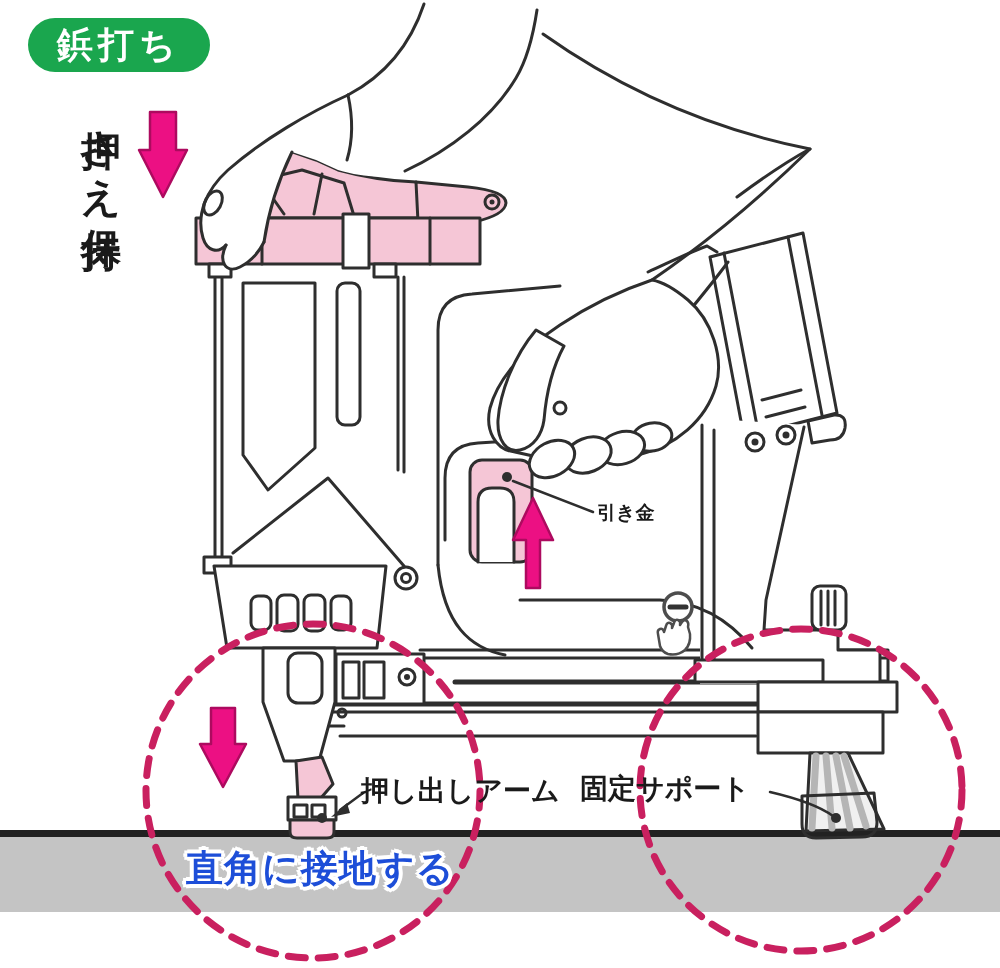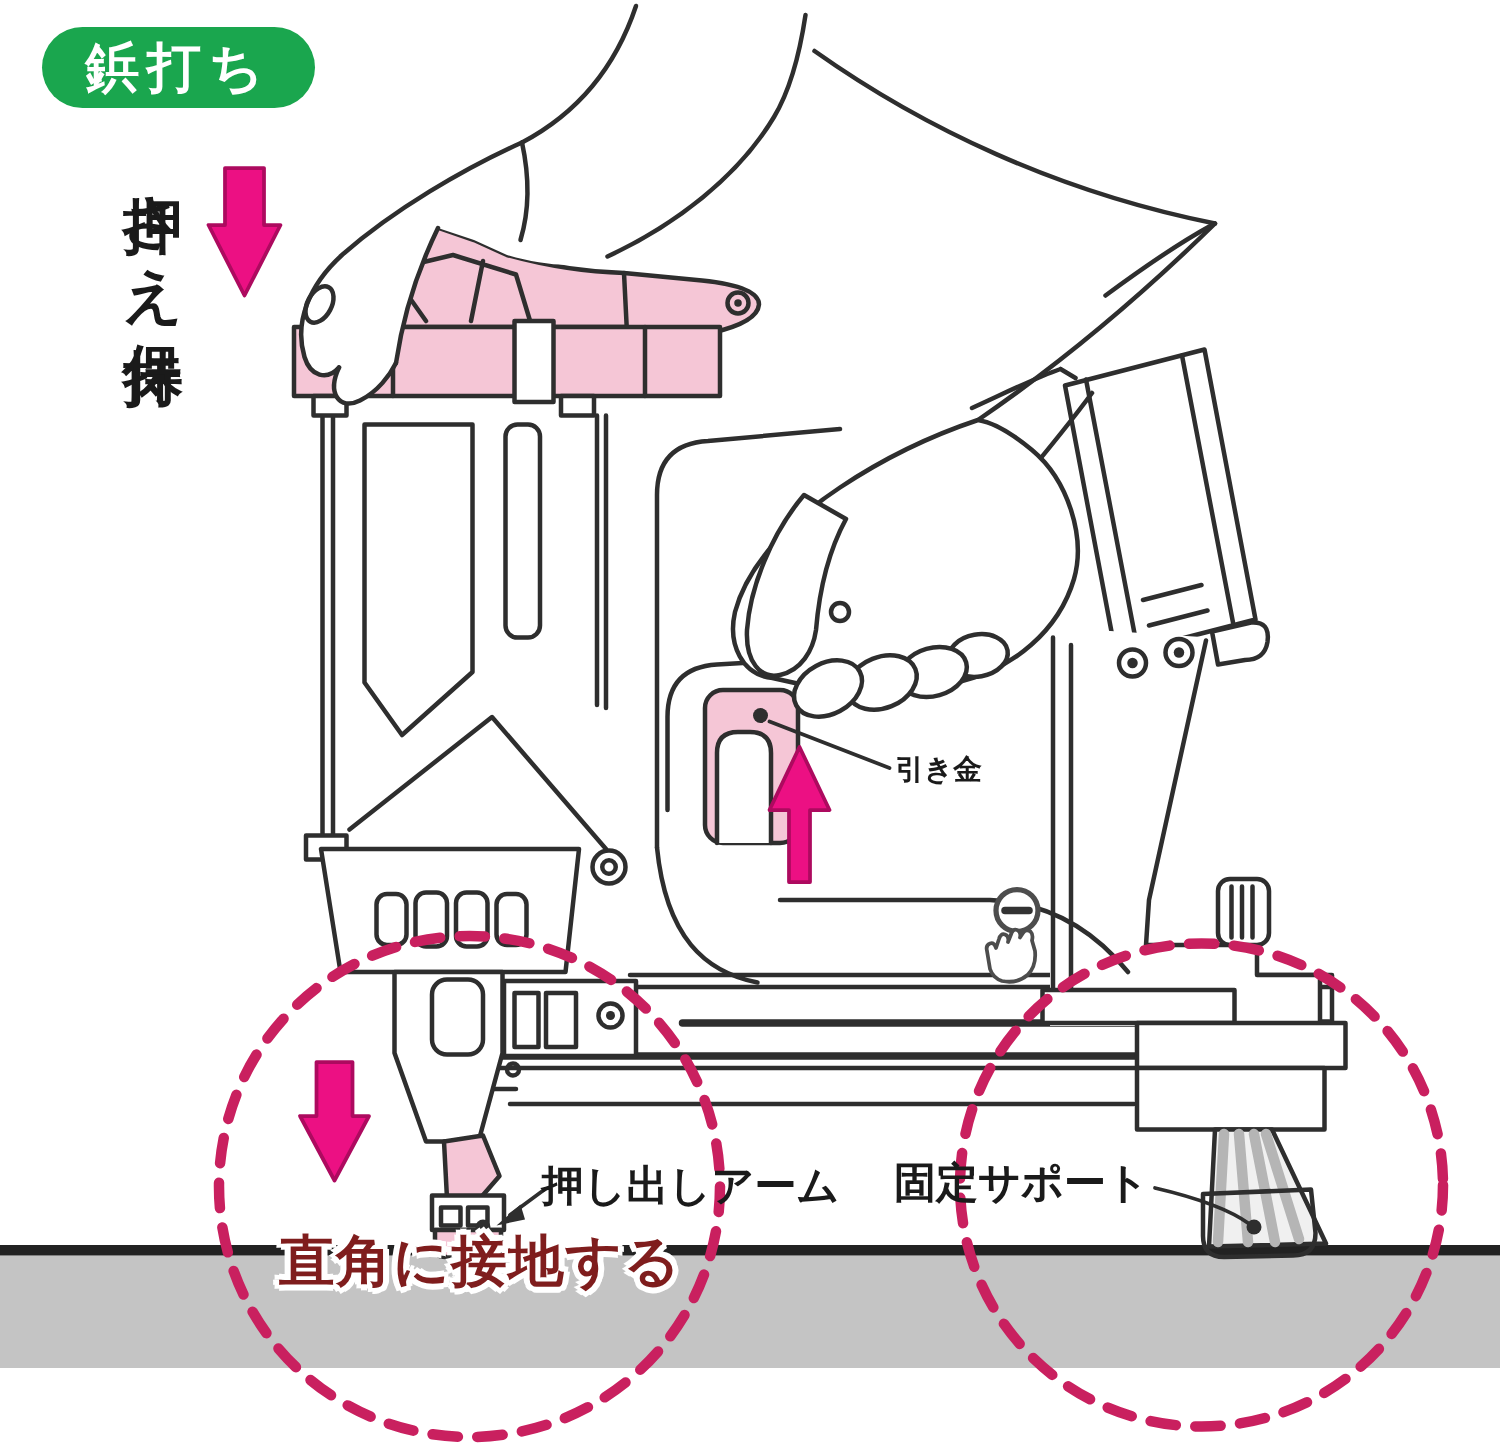--- a/index.html
+++ b/index.html
@@ -18,22 +18,22 @@
   .dark{fill:#2e2e2e;stroke:none;}
   .cursor{fill:#ffffff;stroke:#4d4d4d;stroke-width:2.5;stroke-linejoin:round;}
   .lbl{position:absolute;color:#1a1a1a;font-weight:700;white-space:nowrap;}
   #badge{position:absolute;left:28px;top:18px;width:182px;height:54px;border-radius:28px;
          background:#1aa64e;color:#ffffff;font-size:36px;font-weight:800;letter-spacing:5px;
          display:flex;align-items:center;justify-content:center;}
   #hold-label{left:80px;top:100px;font-size:40px;line-height:1.06;letter-spacing:2px;
          writing-mode:vertical-rl;text-orientation:upright;}
   #trigger-label{left:597px;top:500px;font-size:19px;}
   #push-arm-label{left:361px;top:772px;font-size:28px;}
-  #support-label{left:596px;top:770px;font-size:28px;}
-  #ground-note{left:186px;top:816px;font-size:37px;font-weight:800;color:#7f1d1d;letter-spacing:1px;
+  #support-label{left:580px;top:770px;font-size:28px;}
+  #ground-note{left:186px;top:844px;font-size:37px;font-weight:800;color:#1d4ed8;letter-spacing:1px;
      text-shadow:-3px -3px 0 #fff,3px -3px 0 #fff,-3px 3px 0 #fff,3px 3px 0 #fff,0 -4px 0 #fff,0 4px 0 #fff,-4px 0 0 #fff,4px 0 0 #fff;}
 </style>
 </head>
 <body>
 
 <div id="stage">
 
 <svg width="1000" height="968" viewBox="0 0 1000 968">
 
   <g>

